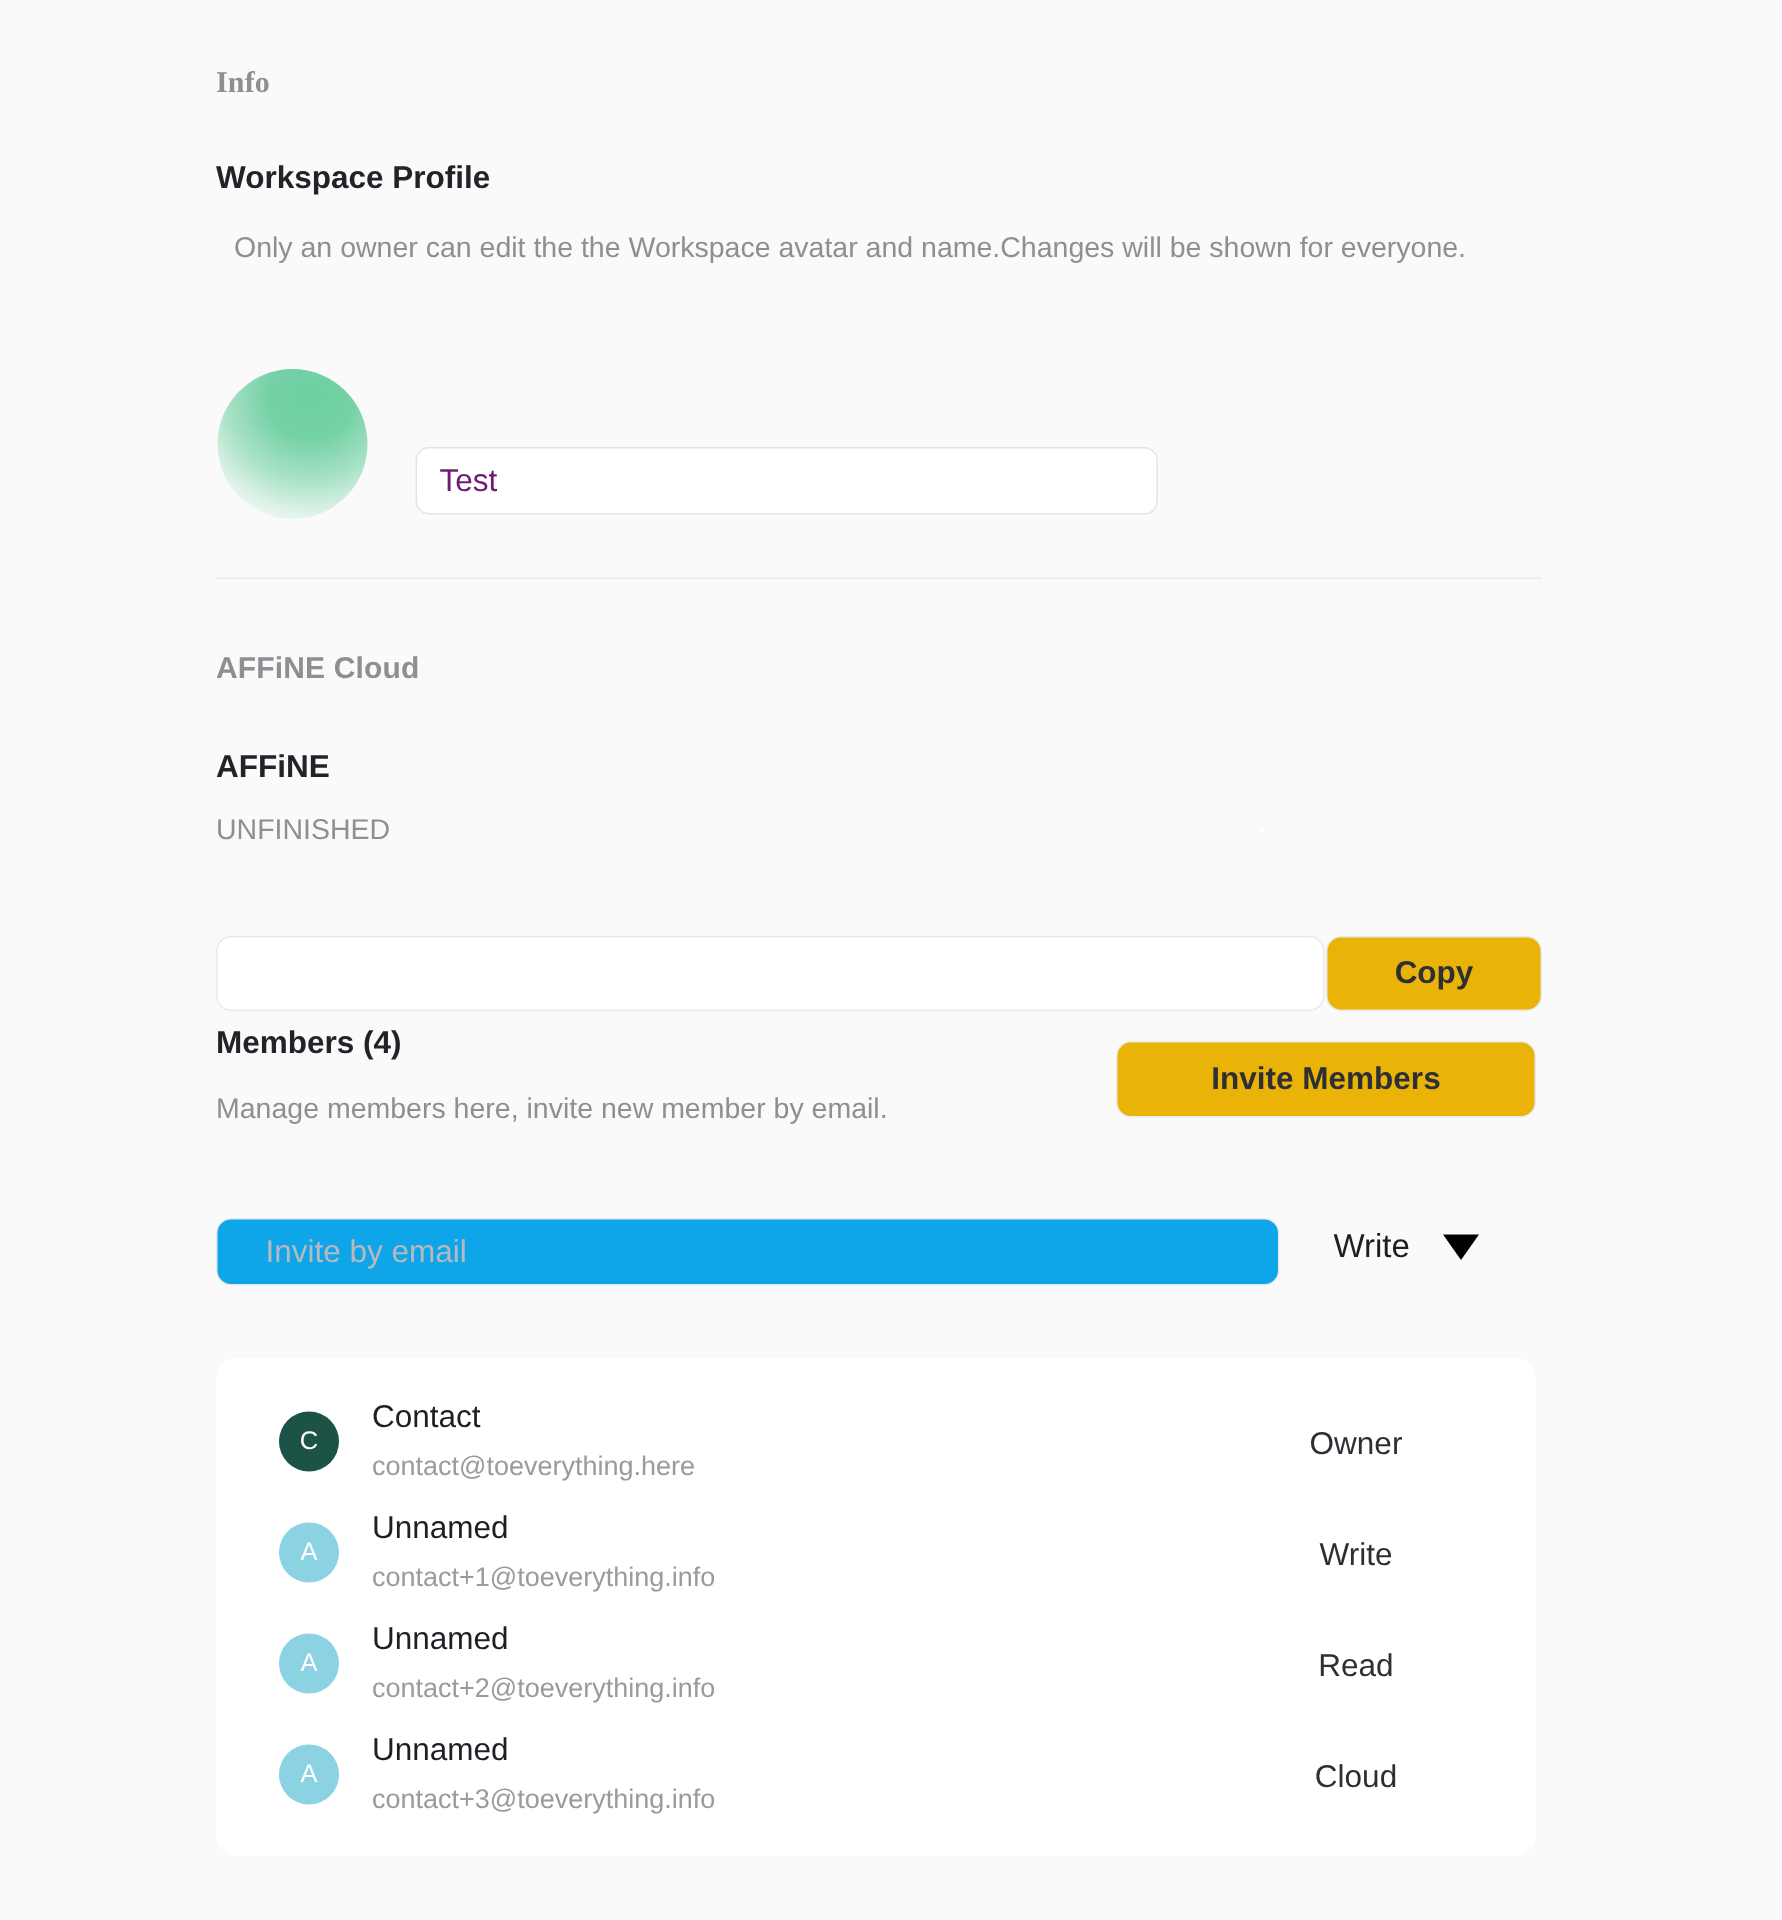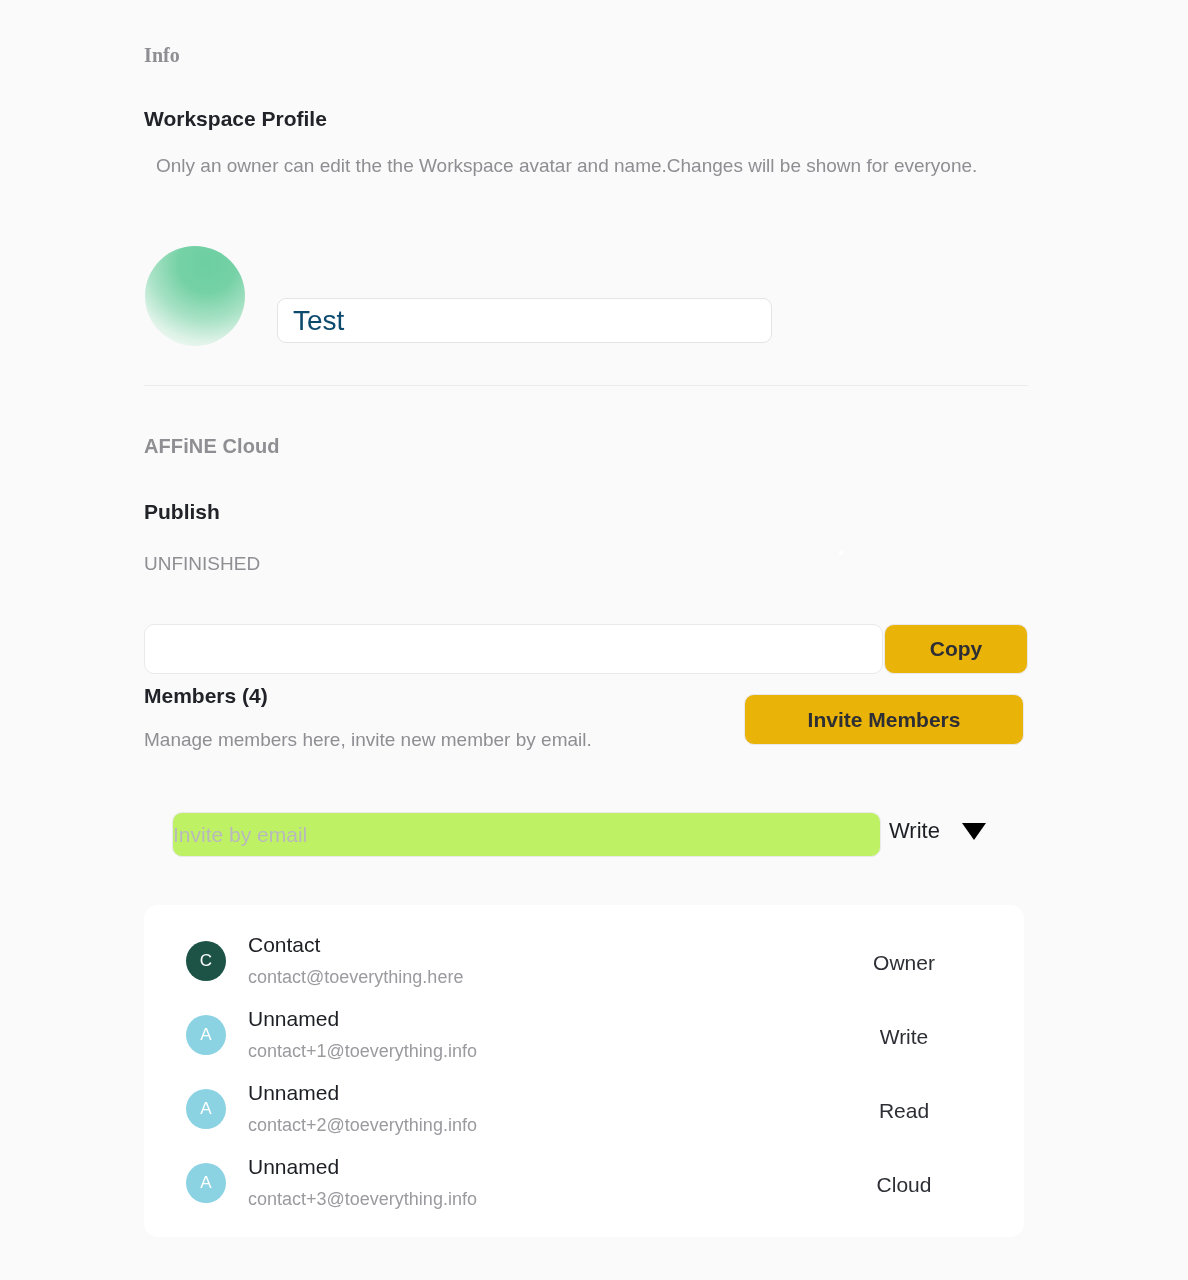--- a/index.html
+++ b/index.html
@@ -69,42 +69,42 @@
   .ws-name-input {
     position: absolute;
     left: 133px;
     top: 298px;
     width: 495px;
     height: 45px;
     border: 1px solid #e4e4e6;
     border-radius: 9px;
     background: #ffffff;
     font-family: "Liberation Sans", sans-serif;
-    font-size: 28px;
-    color: #0c4a6e;
+    font-size: 21px;
+    color: #701a75;
     padding: 0 15px;
     outline: none;
   }
 
   
   .divider {
     position: absolute;
     left: 0;
     top: 385px;
     width: 884px;
     height: 1px;
     background: #ebebed;
   }
 
   
   #cloud-label { position: absolute; left: 0; top: 435px; }
   #publish-title { position: absolute; left: 0; top: 500px; }
   #publish-status {
     position: absolute; left: 0; top: 543px;
-    font-size: 19px; color: #8e8e93; margin-top: 10px;
+    font-size: 19px; color: #8e8e93;
   }
 
   .speck {
     position: absolute;
     left: 695px;
     top: 551px;
     width: 4px;
     height: 4px;
     border-radius: 50%;
     background: #ffffff;
@@ -162,27 +162,26 @@
   }
 
   .invite-input {
     position: absolute;
     left: 0;
     top: 812px;
     width: 709px;
     height: 45px;
     border: 1px solid #e9e9eb;
     border-radius: 10px;
-    background: #bef264;
+    background: #0ea5e9;
     font-family: "Liberation Sans", sans-serif;
     font-size: 21px;
     color: #15171b;
-    padding: 0 0;
+    padding: 0 32px;
     outline: none;
-    margin-left: 28px;
   }
   .invite-input::placeholder { color: #b9b9bd; }
 
   .role-select {
     position: absolute;
     left: 745px;
     top: 818px;
     display: flex;
     align-items: center;
     gap: 22px;
@@ -270,21 +269,21 @@
   <div class="block-desc" id="workspace-profile-desc">Only an owner can edit the the Workspace avatar and name.Changes will be shown for everyone.</div>
 
   <div class="ws-avatar"></div>
 
   <input class="ws-name-input" type="text" value="Test" style="">
 
   <div class="divider"></div>
 
   <div class="section-label" id="cloud-label">AFFiNE Cloud</div>
 
-  <div class="block-title" id="publish-title">Publish</div>
+  <div class="block-title" id="publish-title">AFFiNE</div>
 
   <div id="publish-status">UNFINISHED</div>
 
   <div class="speck"></div>
 
   <input class="share-input" type="text" value="" style="">
 
   <button class="btn" id="copy-button">Copy</button>
 
   <div class="block-title" id="members-title">Members (4)</div>

